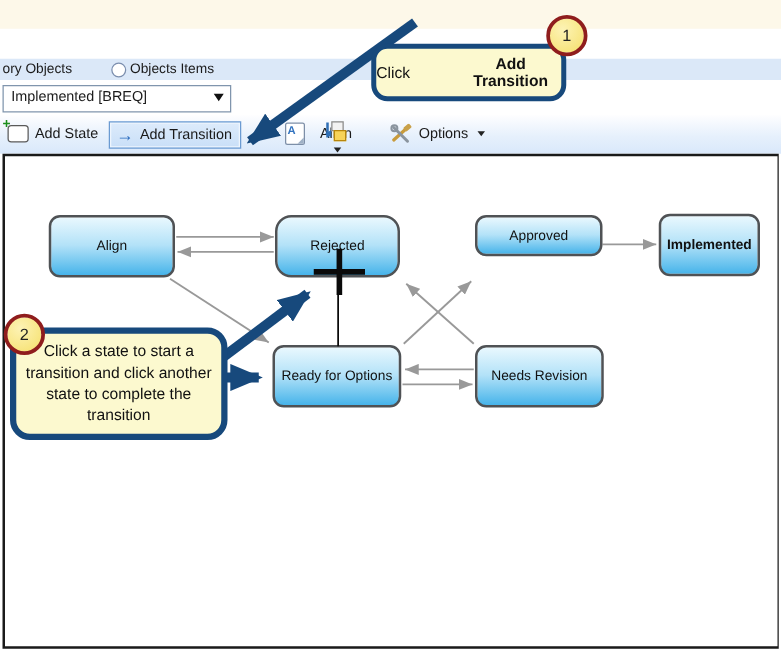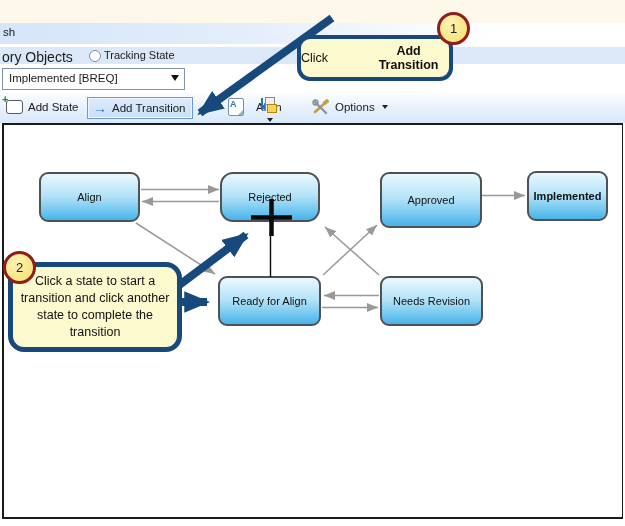--- a/index.html
+++ b/index.html
@@ -4,21 +4,21 @@
 <style>
   html,body{margin:0;padding:0;background:#fff;}
   .screen{position:relative;width:625px;height:526px;background:#fff;overflow:hidden;
           font-family:"Liberation Sans",sans-serif;color:#1a1a1a;}
   
   .band-cream{position:absolute;left:0;top:0;width:625px;height:23px;background:#fdf8e9;}
   .band-title{position:absolute;left:0;top:23px;width:625px;height:21px;
               background:linear-gradient(to right,#d6e5f8 0%,#e4eefb 40%,#ffffff 78%);}
   .band-title .frag{position:absolute;left:3px;top:3px;font-size:11.5px;}
   .band-radio{position:absolute;left:0;top:47px;width:625px;height:17px;background:#dbe8f8;}
-  .band-radio .lbl-left{position:absolute;left:2px;top:2px;font-size:14px;}
+  .band-radio .lbl-left{position:absolute;left:2px;top:2px;font-size:11px;}
   .radio-circle{position:absolute;left:89px;top:3px;width:10px;height:10px;border:1px solid #7b8eae;
                 border-radius:50%;background:#fff;}
   .band-radio .lbl-right{position:absolute;left:104px;top:2px;font-size:11px;}
   .combo{position:absolute;left:2px;top:68px;width:183px;height:22px;background:#fff;
          border:1px solid #8095ad;box-sizing:border-box;}
   .combo .val{position:absolute;left:6px;top:3px;font-size:11.5px;}
   .combo .caret{position:absolute;right:5px;top:6px;width:0;height:0;
                 border-left:4px solid transparent;border-right:4px solid transparent;border-top:6px solid #111;}
   
   .toolbar{position:absolute;left:0;top:92px;width:625px;height:31px;
@@ -61,27 +61,24 @@
          background:radial-gradient(circle at 38% 32%,#fdf3b5,#f5df6a);box-sizing:border-box;
          display:flex;align-items:center;justify-content:center;font-size:13px;color:#222;}
   .bold{font-weight:bold;margin-left:4px;}
 </style>
 </head>
 <body>
 
 <div class="screen">
 
   <div class="band-cream"></div>
-  <div class="band-title">
-    <span class="frag">sh</span>
-  </div>
   <div class="band-radio">
     <span class="lbl-left">ory Objects</span>
     <span class="radio-circle"></span>
-    <span class="lbl-right">Tracking State</span>
+    <span class="lbl-right">Objects Items</span>
   </div>
   <div class="combo">
     <span class="val">Implemented [BREQ]</span>
     <span class="caret"></span>
   </div>
 
   <div class="toolbar">
     <div class="tbtn" style="left:6px;">
       <span class="ico-state">
           <span class="plus">+</span>
@@ -141,28 +138,28 @@
       <line x1="482" y1="195.5" x2="525" y2="195.5" marker-end="url(#gh)"></line>
     </g>
   </svg>
 
   <div class="state" style="left:39px;top:172px;width:101px;height:50px;">
     <span>Align</span>
     </div>
   <div class="state" style="left:220px;top:172px;width:100px;height:50px;border-radius:13px;">
     <span>Rejected</span>
     </div>
-  <div class="state" style="left:380px;top:172px;width:102px;height:56px;">
+  <div class="state" style="left:380px;top:172px;width:102px;height:33px;">
     <span>Approved</span>
     </div>
   <div class="state" style="left:527px;top:171px;width:81px;height:50px;font-weight:bold;">
     <span>Implemented</span>
     </div>
   <div class="state" style="left:218px;top:276px;width:103px;height:50px;">
-    <span>Ready for Align</span>
+    <span>Ready for Options</span>
     </div>
   <div class="state" style="left:380px;top:276px;width:103px;height:50px;">
     <span>Needs Revision</span>
     </div>
 
   <svg class="overlay ov4" width="625" height="526">
     <defs>
       <marker id="nh" viewBox="0 0 24 20" refX="21" refY="10" markerWidth="26" markerHeight="22" markerUnits="userSpaceOnUse" orient="auto">
           <path d="M0,0 L24,10 L0,20 Z" fill="#17497c"></path>
         </marker>

